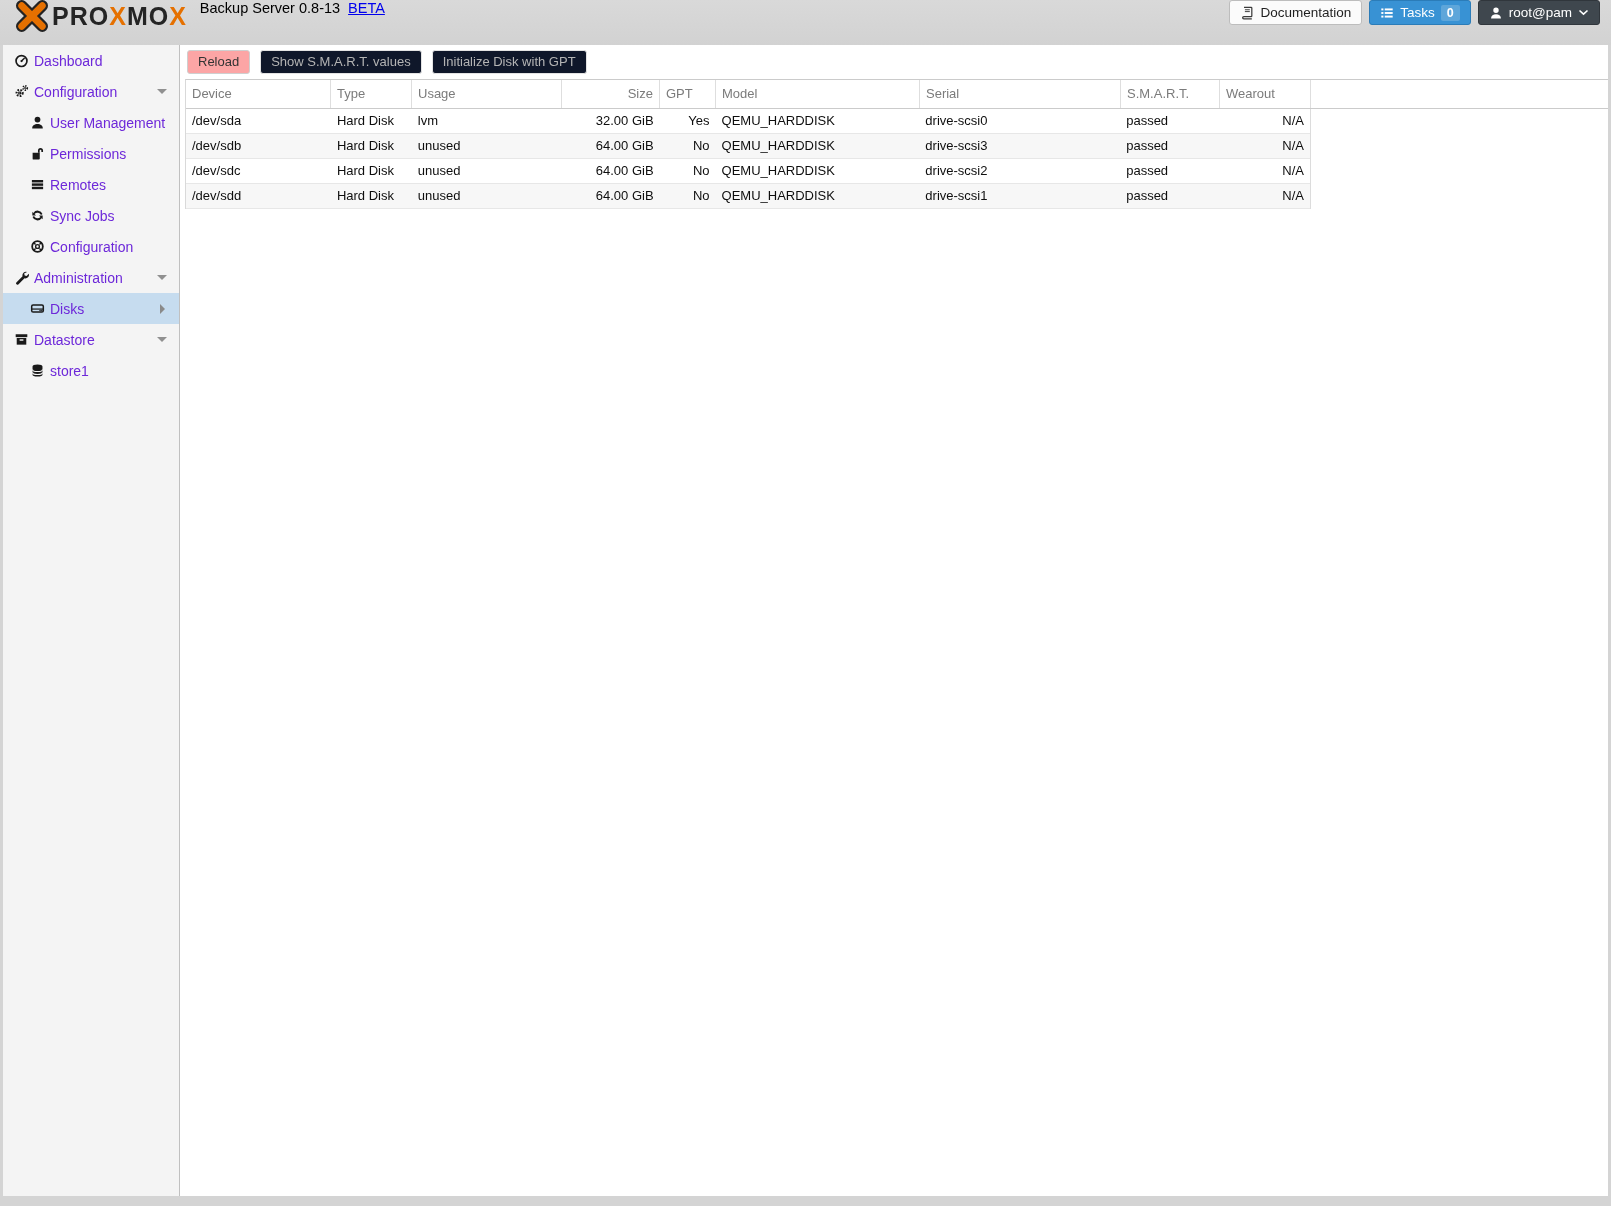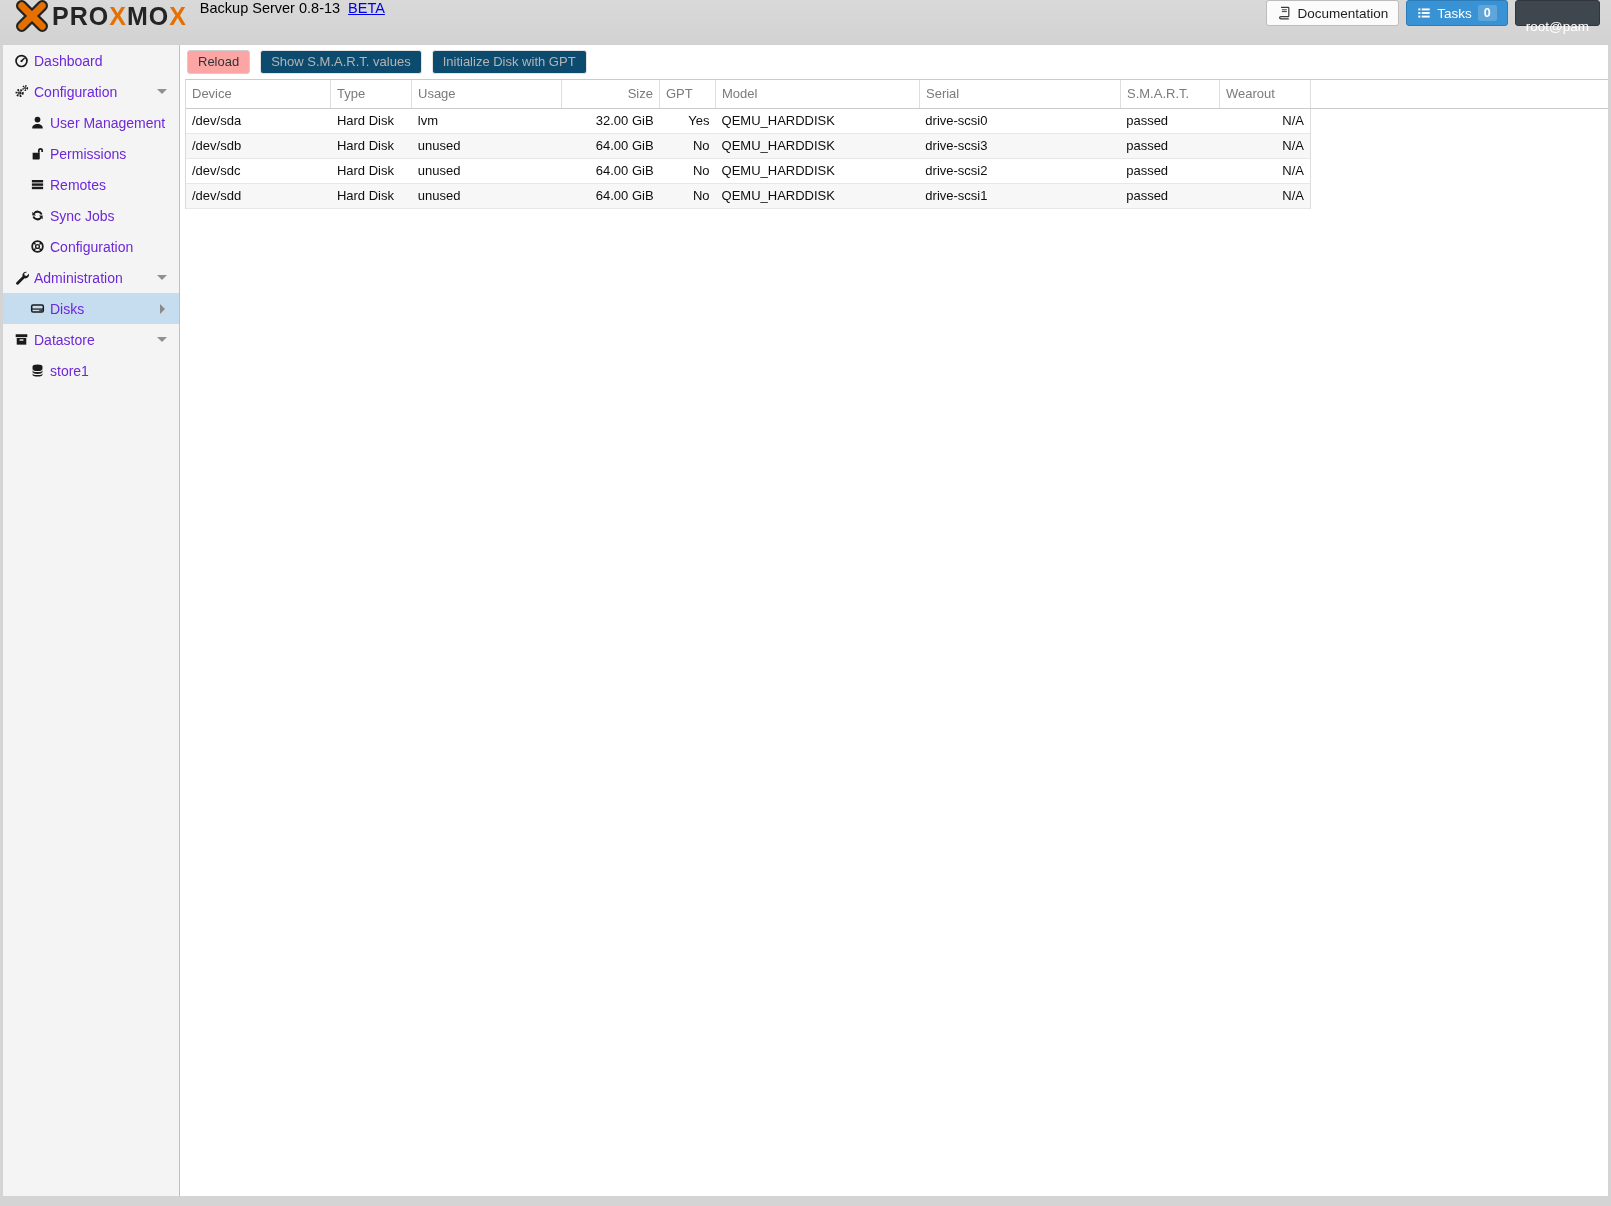--- a/index.html
+++ b/index.html
@@ -11,26 +11,26 @@
   .topbar { position:absolute; top:0; left:0; width:1611px; height:45px;
             background:linear-gradient(#d9d9d9,#d2d2d2); display:flex; align-items:flex-start; }
   .logo { display:flex; align-items:center; margin-left:14px; }
   .logo-x { width:36px; height:32px; }
   .logo-word { font-size:25px; font-weight:bold; letter-spacing:1px; color:#242424; margin-left:2px; }
   .logo-word .org { color:#E57000; }
   .app-title { font-size:14.5px; color:#000; margin-left:13px; }
   .beta-link { font-size:14.5px; color:#0000EE; text-decoration:underline; margin-left:8px; cursor:pointer; }
 
   .topbar-right { margin-left:auto; margin-right:11px; display:flex; align-items:center; gap:7px; }
-  .tb-btn { height:25px; display:flex; align-items:center; gap:6px; padding:12px 10px;
+  .tb-btn { height:25px; display:flex; align-items:center; gap:6px; padding:0 10px;
             border-radius:3px; font-size:13.5px; cursor:pointer; }
   .btn-doc  { background:#fbfbfb; border:1px solid #bdbdbd; color:#1f1f1f; }
   .btn-tasks{ background:#3892d4; border:1px solid #2b7cb8; color:#fff; }
   .badge { background:#5ea6da; border-radius:2px; padding:1px 6px; font-weight:bold; font-size:12.5px; }
-  .btn-user { background:#3f474e; border:1px solid #30363c; color:#fff;flex-direction:column; }
+  .btn-user { background:#3f474e; border:1px solid #30363c; color:#fff; }
   .tb-btn svg { display:block; }
 
   
   .frame { position:absolute; top:45px; left:0; width:1611px; height:1161px;
            padding:0 3px 10px 3px; display:flex; }
 
   
   .sidebar { width:177px; background:#f4f4f4; border-right:1px solid #c0c0c0; position:relative; }
   .nav-item { height:31px; display:flex; align-items:center; padding-left:11px;
               font-size:14px; color:#6d28d9; cursor:pointer; position:relative; }
@@ -43,21 +43,21 @@
               border-top:5px solid #909090; cursor:pointer; }
   .tri-right { position:absolute; right:14px; width:0; height:0;
                border-top:5px solid transparent; border-bottom:5px solid transparent;
                border-left:5px solid #8a8a8a; cursor:pointer; }
 
   
   .main { flex:1; background:#fff; position:relative; overflow:hidden; }
   .toolbar { height:34px; padding:5px 0 0 7px; display:flex; gap:10px; }
   .tool-btn { height:24px; padding:0 10px; font-size:13px; border-radius:3px; line-height:22px; }
   .tool-btn.enabled { background:#fca5a5; border:1px solid #cfcfcf; color:#333; cursor:pointer; }
-  .tool-btn.disabled { background:#0c4a6e; border:1px solid #e3e3e3; color:#b4b4b4; cursor:default; }
+  .tool-btn.disabled { background:#0f172a; border:1px solid #e3e3e3; color:#b4b4b4; cursor:default; }
 
   .grid { margin-left:5px; border-top:1px solid #cbcbcb; border-left:1px solid #d9d9d9; }
   .ghead { display:flex; height:29px; border-bottom:1px solid #cbcbcb; background:#fff; }
   .gh { font-size:13px; color:#7b7b7b; line-height:28px; padding:0 6px;
         border-right:1px solid #dedede; overflow:hidden; white-space:nowrap; cursor:pointer; }
   .gh.flex { flex:1; border-right:none; cursor:default; }
   .gbody { width:1125px; border-right:1px solid #dcdcdc; }
   .grow { display:flex; height:25px; border-bottom:1px solid #e7e7e7; background:#fff; cursor:pointer; }
   .grow.alt { background:#f7f7f7; }
   .gc { font-size:13px; color:#0e0e0e; line-height:24px; padding:0 6px;

